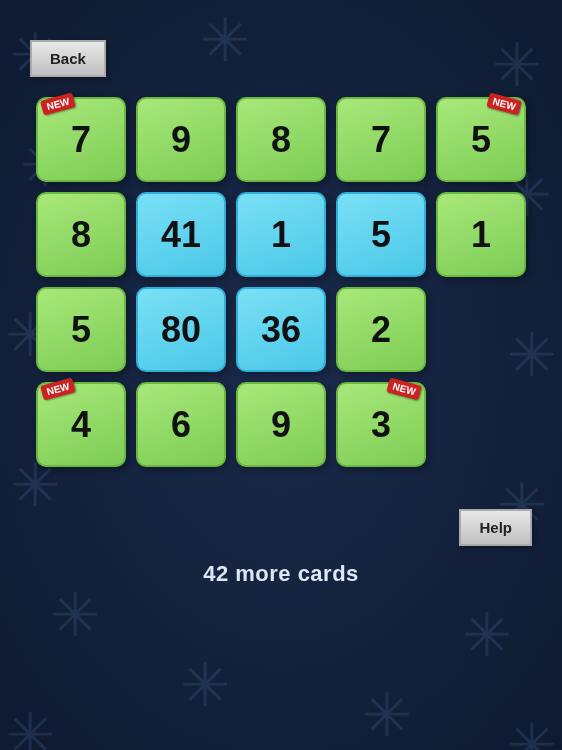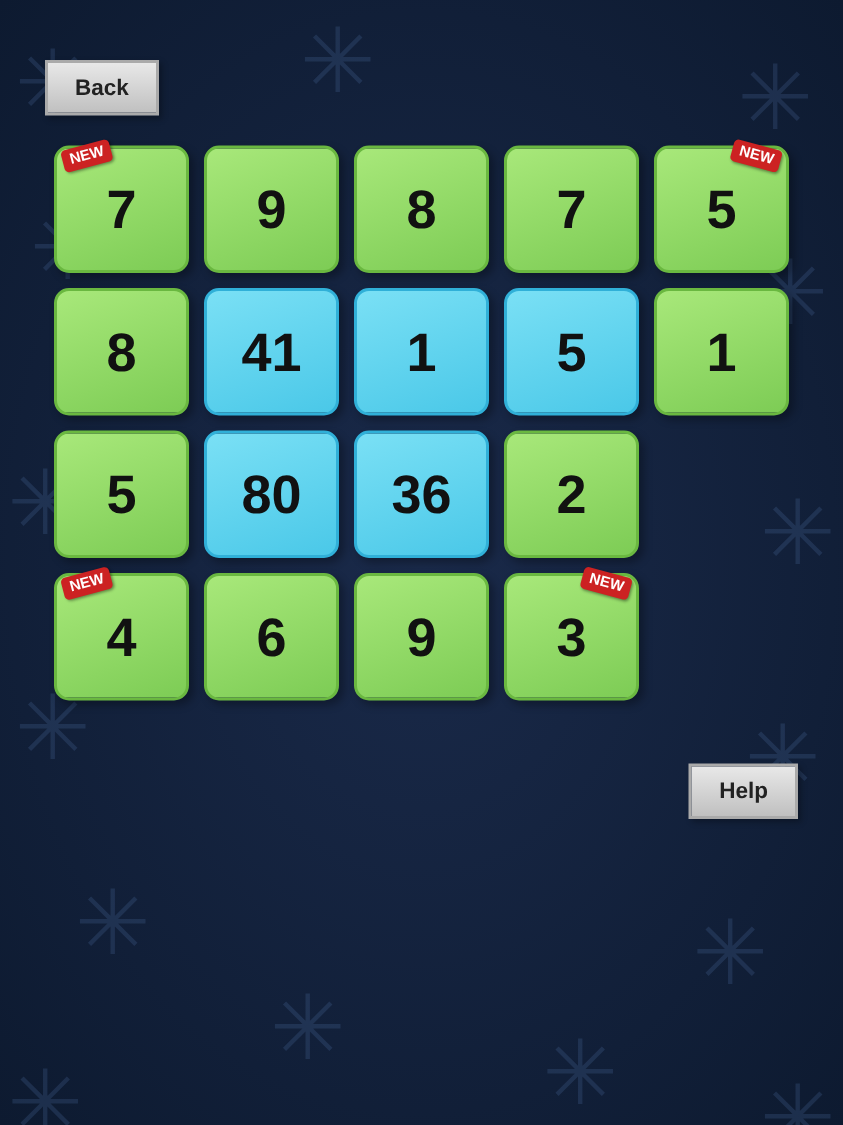--- a/index.html
+++ b/index.html
@@ -249,15 +249,16 @@
           <div class="new-badge-tr">NEW</div>
           <span>3</span>
         </div>
       </div>
     </div>
 
   <div class="bottom-area">
     <div class="help-row">
       <button class="btn-help">Help</button>
     </div>
+    <span class="more-cards-text">42 more cards</span>
   </div>
 
 </div>
 
 </body></html>

